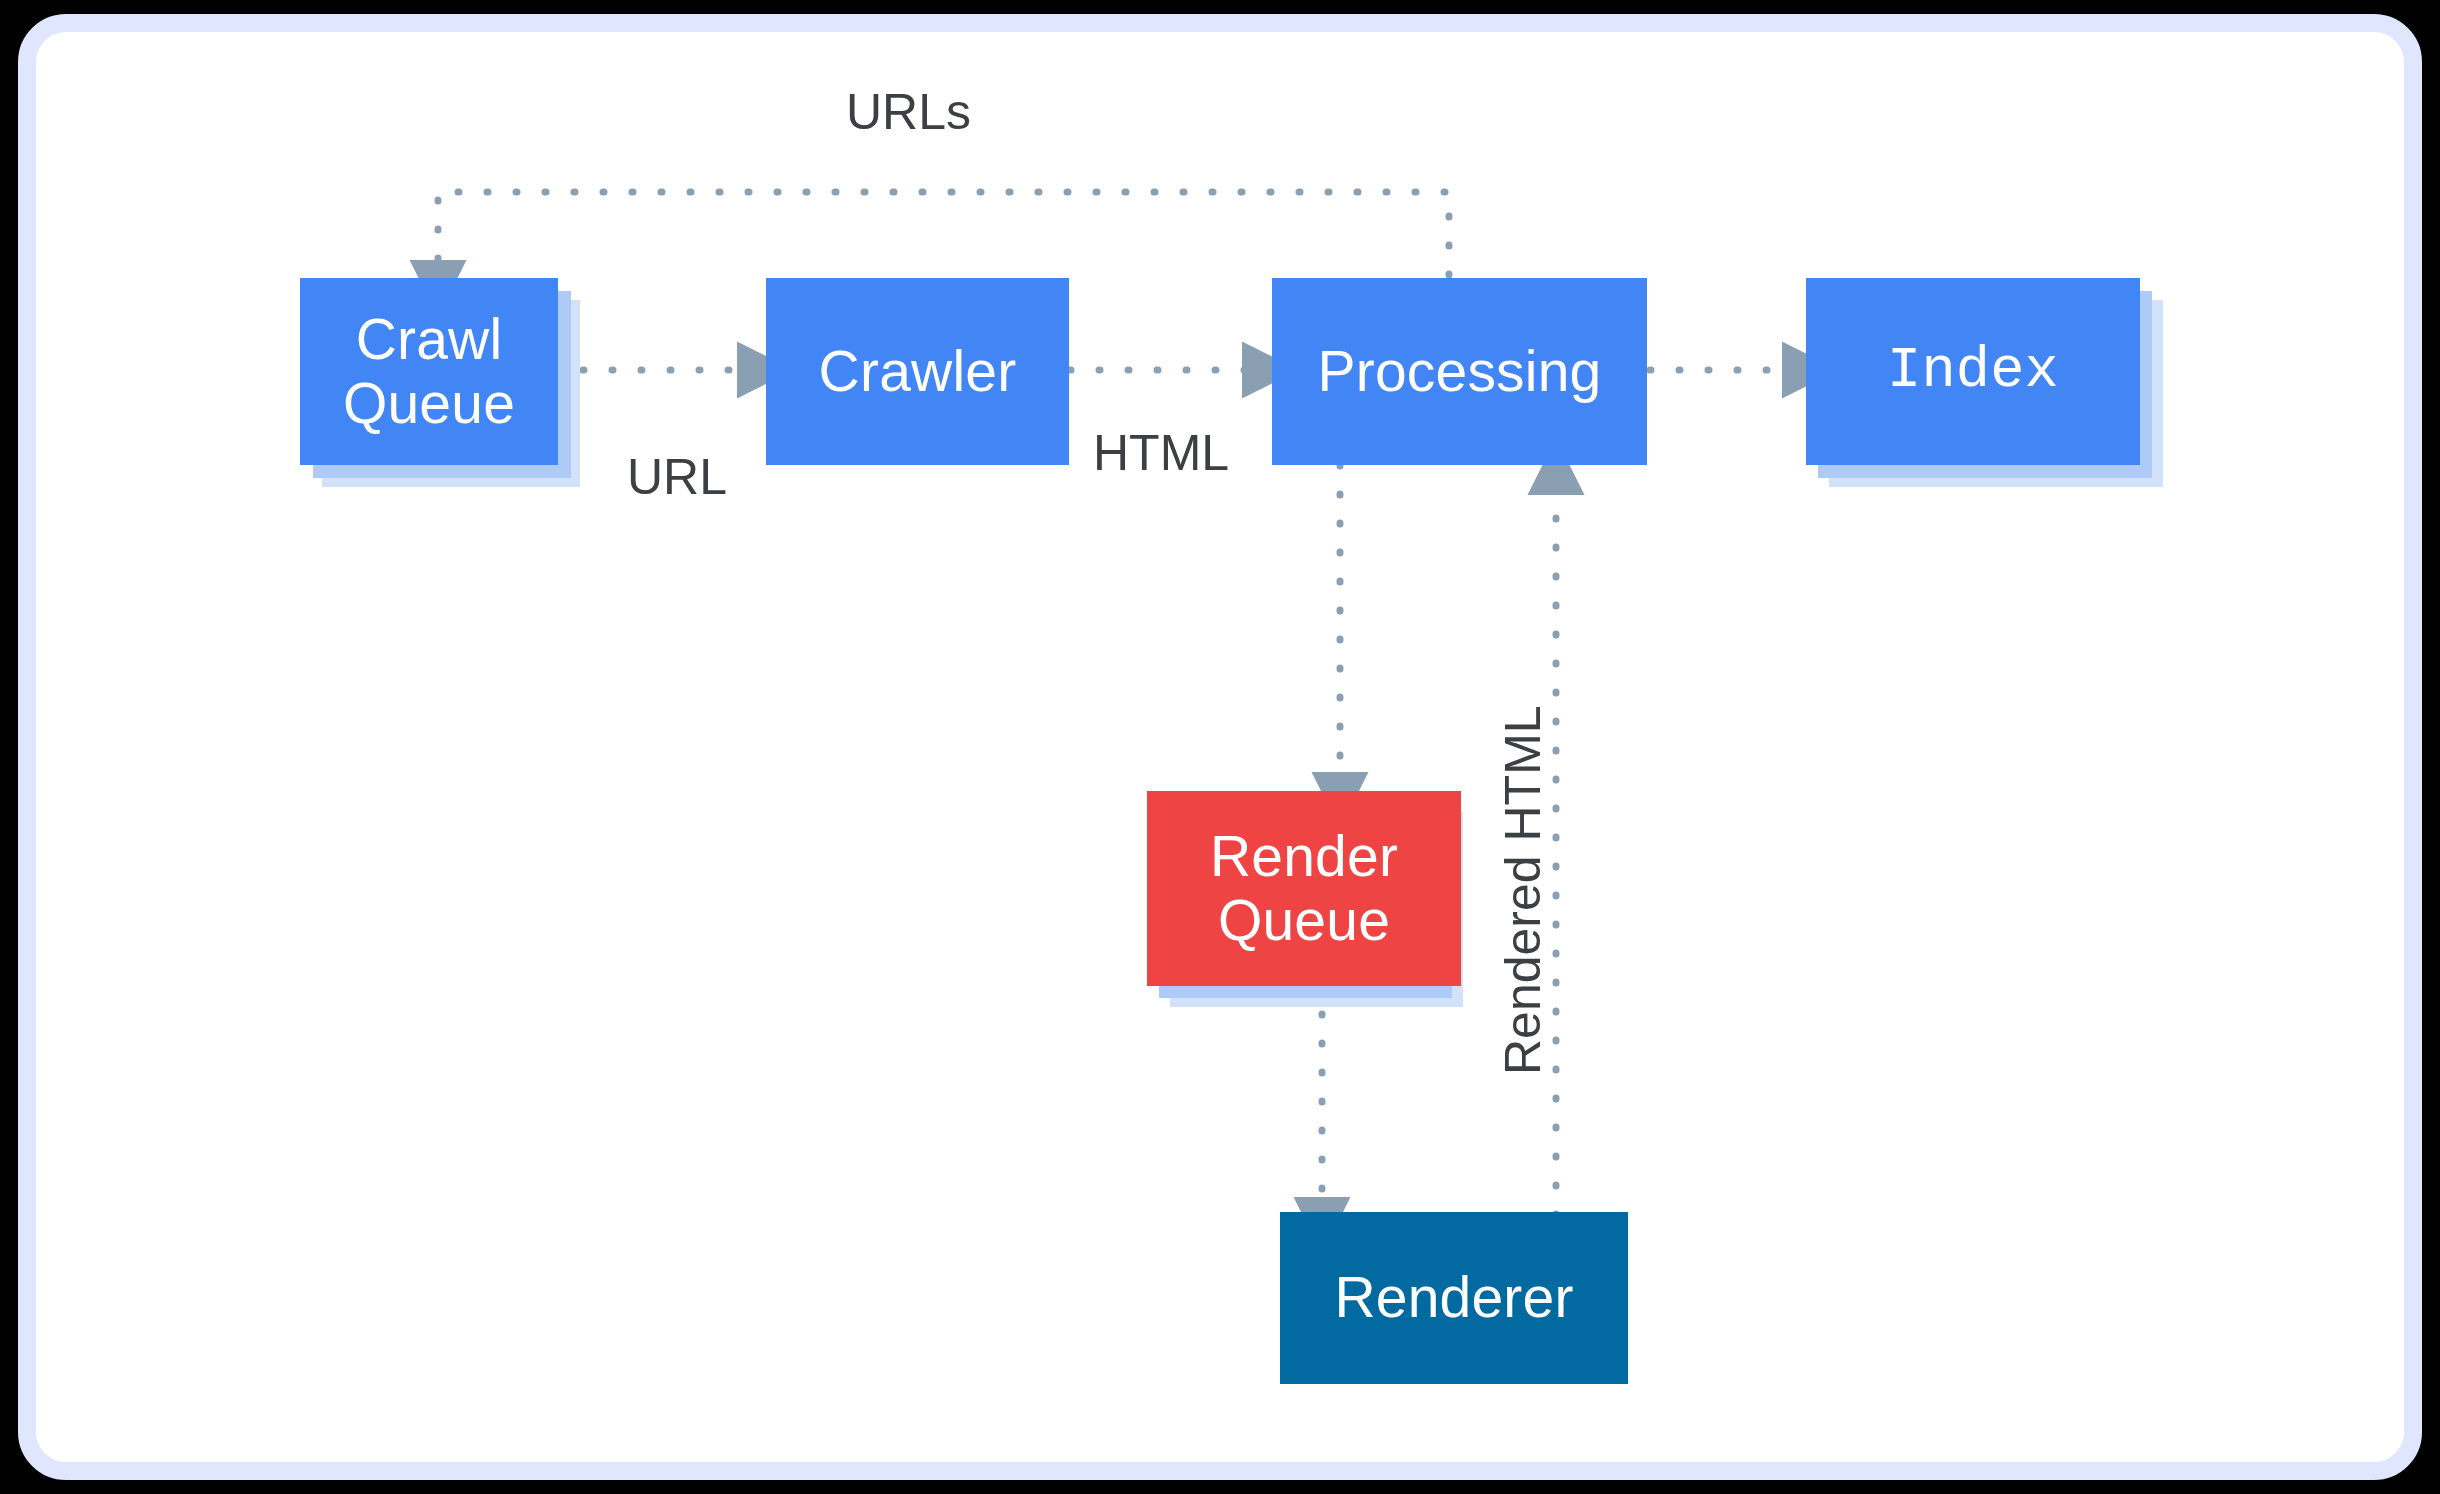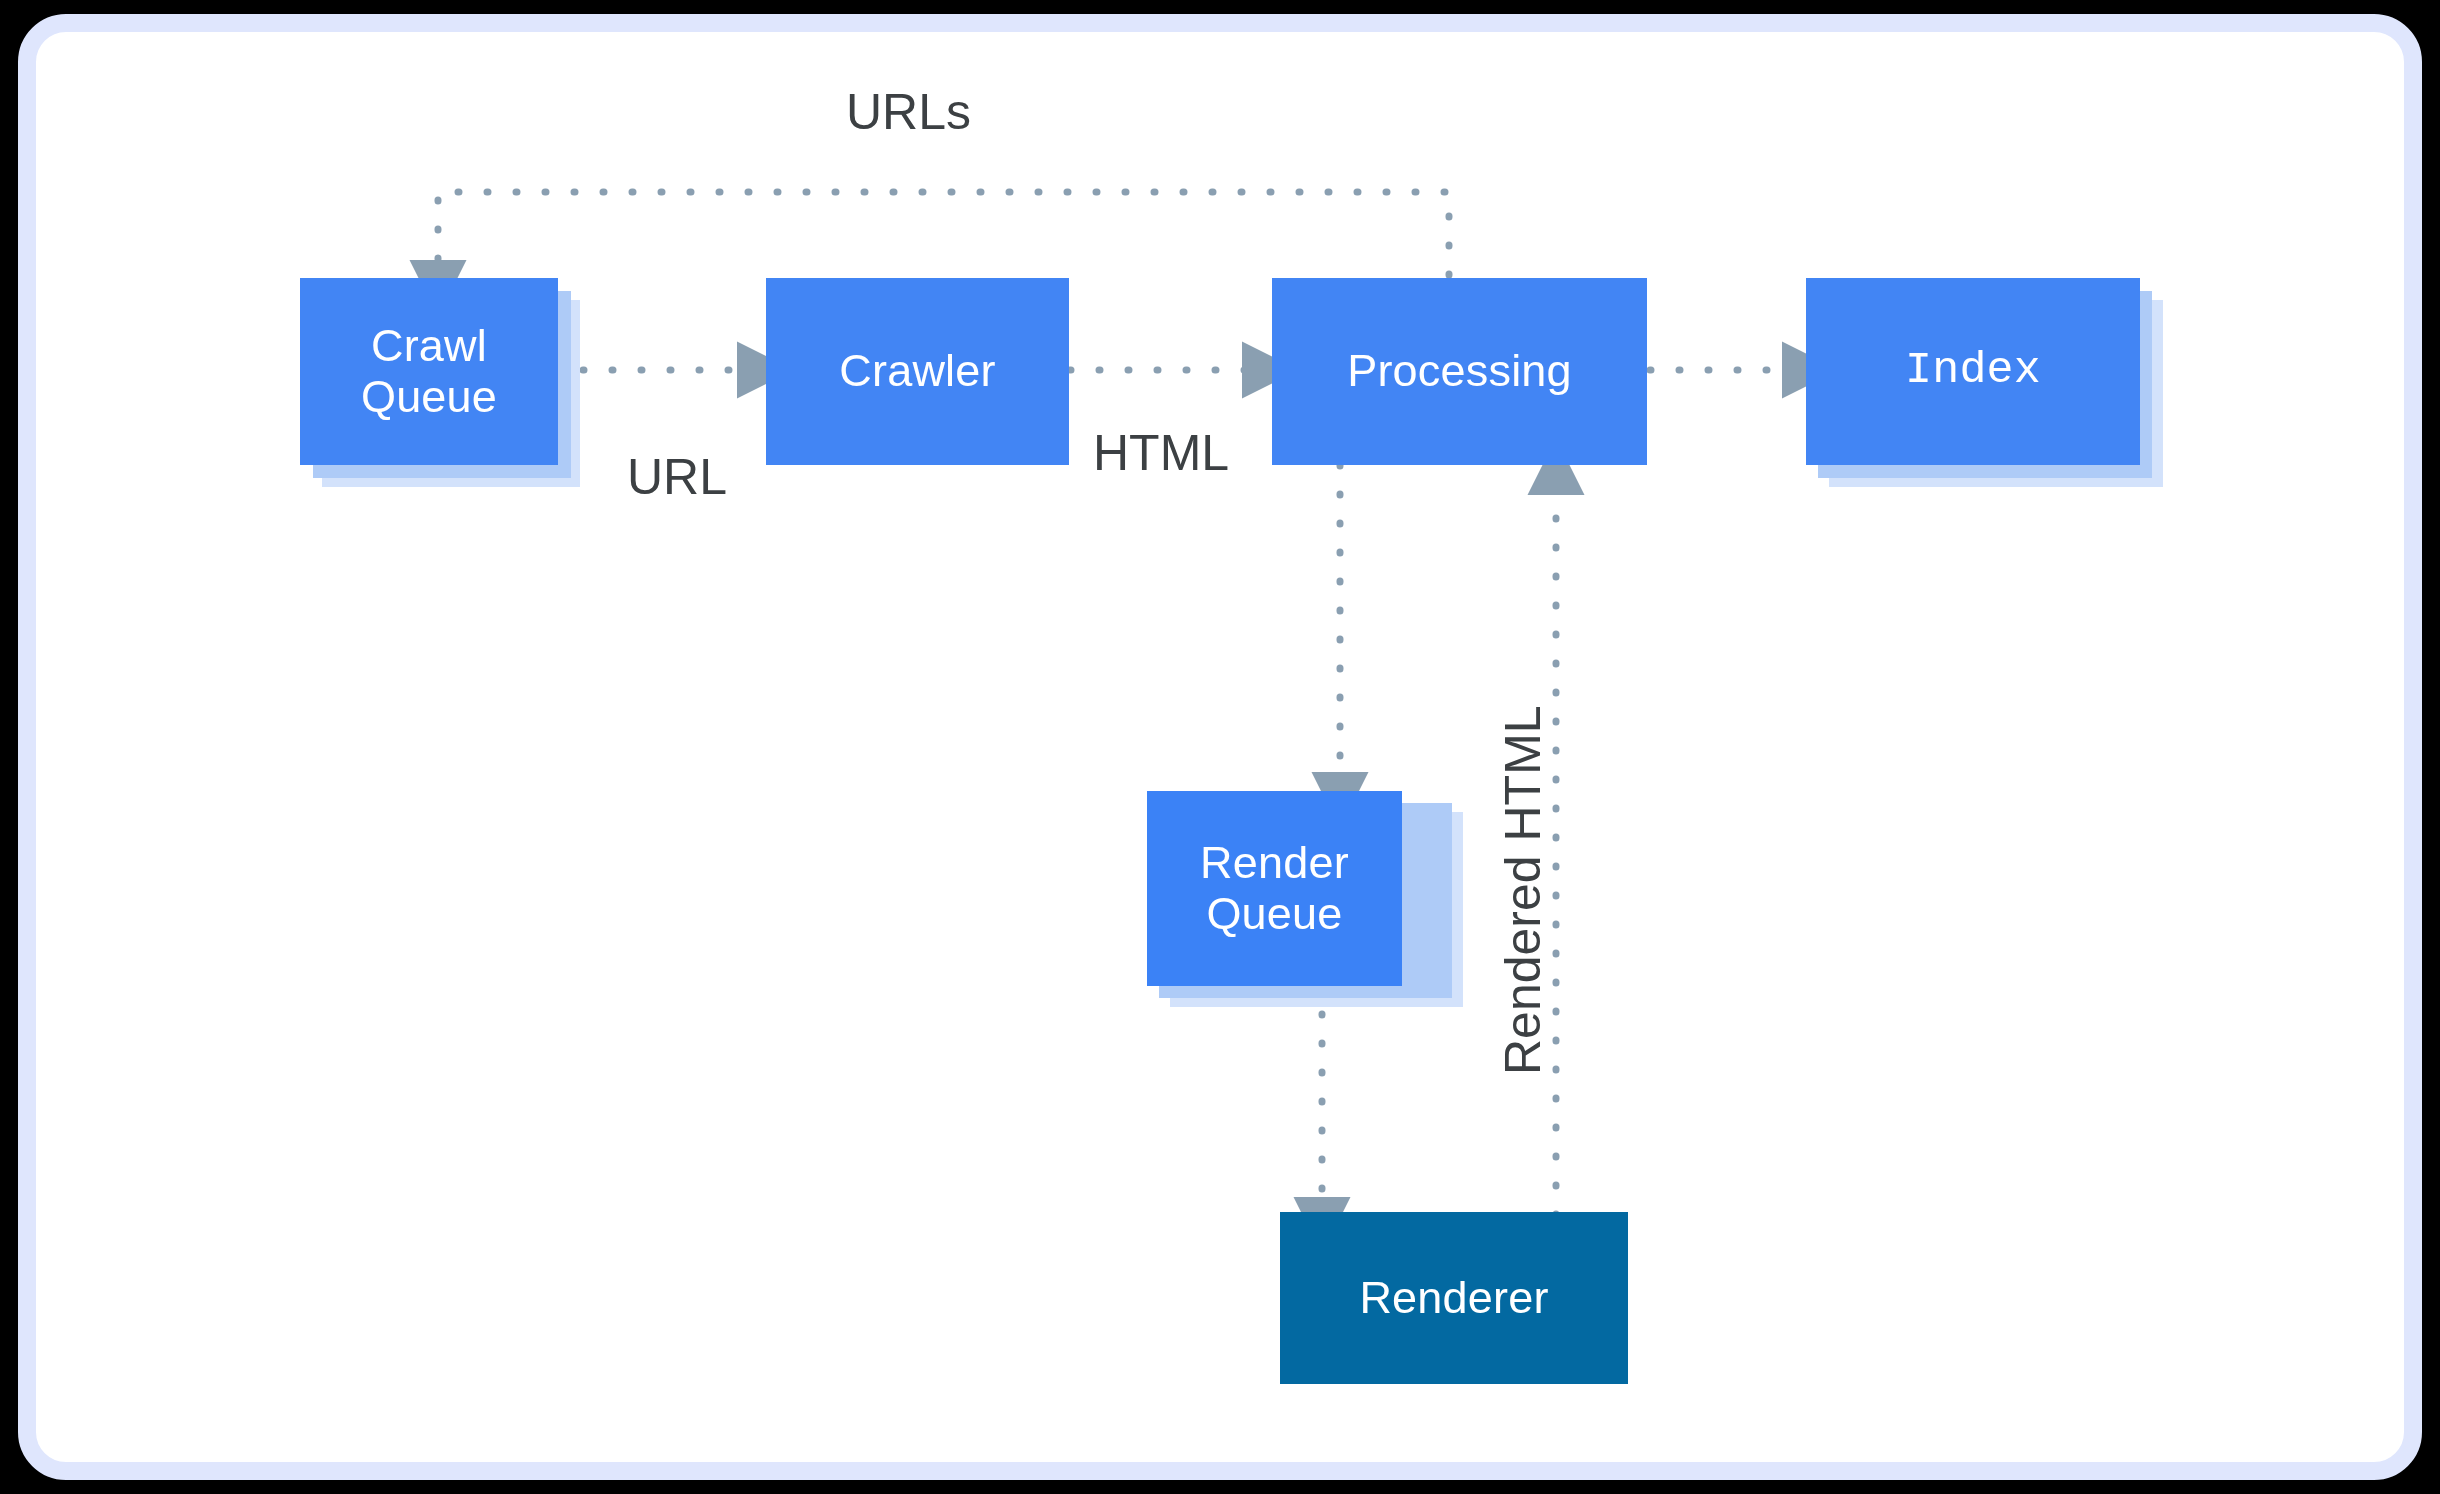--- a/index.html
+++ b/index.html
@@ -7,21 +7,21 @@
        font-family:"Liberation Sans","DejaVu Sans",sans-serif;}
 
   #frame{position:absolute;left:18px;top:14px;width:2404px;height:1466px;
          box-sizing:border-box;border-radius:48px;
          background:#ffffff;border:18px solid #dfe6fd;}
 
   #canvas{position:absolute;left:0;top:0;width:2440px;height:1494px;}
 
   .node{position:absolute;box-sizing:border-box;display:flex;
         align-items:center;justify-content:center;text-align:center;
-        color:#ffffff;font-size:45px;font-weight:400;line-height:1.12;
+        color:#ffffff;font-size:57px;font-weight:400;line-height:1.12;
         letter-spacing:.2px;z-index:5;}
   .node .lbl{white-space:pre-line;}
 
   .stack-mid,.stack-out{position:absolute;z-index:3;}
   .stack-mid{background:#aecbf7;}
   .stack-out{background:#d3e2fb;}
 
   .edge-label{position:absolute;color:#3c4043;font-size:50px;
               white-space:nowrap;z-index:6;}
   .edge-label.vert{transform-origin:0 0;transform:rotate(-90deg);}
@@ -72,21 +72,21 @@
 </div>
 
 <div class="node" style="left:1272px;top:278px;width:375px;height:187px;background:#4285f4;align-items:center;">
   <span class="lbl">Processing</span>
 </div>
 
 <div class="node" style="left:1806px;top:278px;width:334px;height:187px;background:#4285f4;font-family:Liberation Mono, monospace;">
   <span class="lbl">Index</span>
 </div>
 
-<div class="node" style="left:1147px;top:791px;width:255px;height:195px;background:#3b82f6;">
+<div class="node" style="left:1147px;top:791px;width:314px;height:195px;background:#ef4444;">
   <span class="lbl">Render
 Queue</span>
 </div>
 
 <div class="node" style="left:1280px;top:1212px;width:348px;height:172px;background:#0369a1;">
   <span class="lbl">Renderer</span>
 </div>
 
 <div class="edge-label" style="left:836px;top:83px;margin-left:10px;">URLs</div>
 

